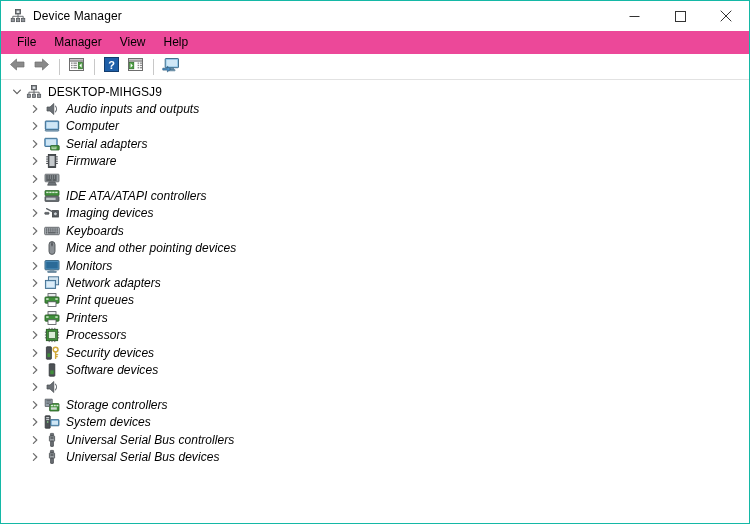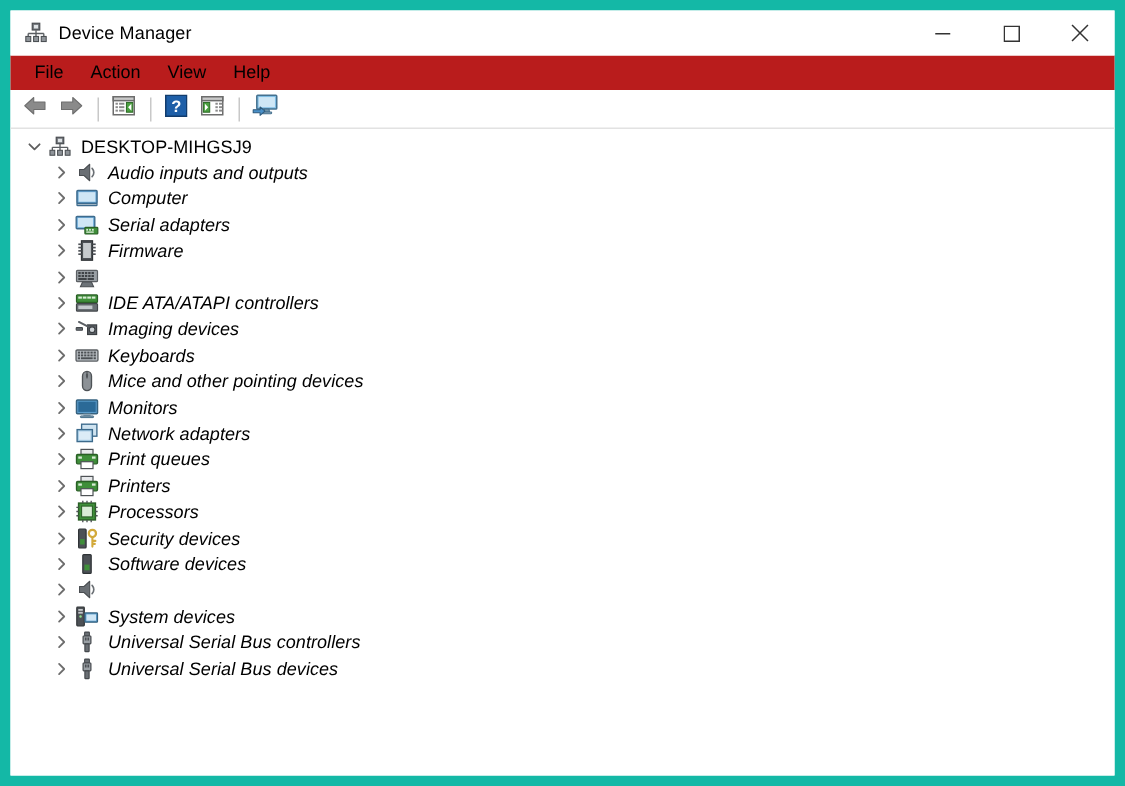--- a/index.html
+++ b/index.html
@@ -11,21 +11,21 @@
     width: 750px;
     height: 524px;
     font-family: "Liberation Sans", sans-serif;
     overflow: hidden;
   }
   #window {
     position: relative;
     width: 750px;
     height: 524px;
     background: #ffffff;
-    border: 7px solid #14b8a6;
+    border: 1px solid #14b8a6;
     box-sizing: border-box;
     display: flex;
     flex-direction: column;
   }
 
   
   #titlebar {
     height: 30px;
     min-height: 30px;
     background: #ffffff;
@@ -67,21 +67,21 @@
   }
   .winbtn svg { display: block; }
 
   
   #menubar {
     height: 23px;
     min-height: 23px;
     display: flex;
     align-items: center;
     padding-left: 7px;
-    background: #b91c1c;
+    background: #ec4899;
   }
   .menu-item {
     font-size: 12px;
     color: #000000;
     padding: 2px 9px 3px 9px;
     white-space: nowrap;
     cursor: default;
   }
 
   
@@ -183,21 +183,21 @@
         <svg width="12" height="12" viewBox="0 0 12 12">
           <line x1="0.7" y1="0.7" x2="11.3" y2="11.3" stroke="#333333" stroke-width="1"></line>
           <line x1="11.3" y1="0.7" x2="0.7" y2="11.3" stroke="#333333" stroke-width="1"></line>
         </svg>
       </div>
     </div>
   </div>
 
   <div id="menubar">
     <div class="menu-item">File</div>
-    <div class="menu-item">Action</div>
+    <div class="menu-item">Manager</div>
     <div class="menu-item">View</div>
     <div class="menu-item">Help</div>
   </div>
 
   <div id="toolbar">
 
     <div class="tb-btn">
       <span>
         <svg width="17" height="15" viewBox="0 0 17 15">
           <path d="M7.5 2 L1.5 7.5 L7.5 13 L7.5 10 L15 10 L15 5 L7.5 5 Z" fill="#8a8a8a" stroke="#6e6e6e" stroke-width="0.7" stroke-linejoin="round"></path>
@@ -624,20 +624,39 @@
           </svg>
       </span>
       <span class="node-icon">
         <svg width="16" height="16" viewBox="0 0 16 16">
           <path d="M3 6 L6 6 L9.8 2.5 L9.8 13.5 L6 10 L3 10 Z" fill="#6a6f74" stroke="#494d51" stroke-width="0.7" stroke-linejoin="round"></path>
           <path d="M11.4 5.2 A4 4 0 0 1 11.4 10.8" fill="none" stroke="#6a6f74" stroke-width="1.1" stroke-linecap="round"></path>
         </svg>
       </span>
     </div>
 
+    <div class="tree-row child">
+      <span class="chev">
+        <svg width="10" height="10" viewBox="0 0 10 10">
+            <path d="M3.4 1.6 L6.8 5 L3.4 8.4" fill="none" stroke="#6d6d6d" stroke-width="1.2" stroke-linecap="round" stroke-linejoin="round"></path>
+          </svg>
+      </span>
+      <span class="node-icon">
+        <svg width="16" height="16" viewBox="0 0 16 16">
+          <rect x="5.6" y="6.6" width="9.4" height="7.4" rx="0.6" fill="#3f8f3a" stroke="#2a5f26" stroke-width="0.8"></rect>
+          <rect x="6.8" y="7.8" width="2.2" height="1.5" fill="#d9ecd6"></rect>
+          <rect x="9.6" y="7.8" width="2.2" height="1.5" fill="#d9ecd6"></rect>
+          <rect x="12.4" y="7.8" width="2" height="1.5" fill="#d9ecd6"></rect>
+          <rect x="6.8" y="10.3" width="6" height="2.4" fill="#cfd9d2"></rect>
+          <path d="M1.2 2.2 L8.2 2.2 L8.2 7 L5.6 7 L5.6 9.4 L1.2 9.4 Z" fill="#9aa8b2" stroke="#4e5256" stroke-width="0.8" stroke-linejoin="round"></path>
+          <path d="M2.4 3.4 L6.8 3.4 M2.4 5 L6.8 5 M2.4 6.6 L5.2 6.6" stroke="#53585c" stroke-width="0.8"></path>
+        </svg>
+      </span>
+      <span class="node-label">Storage controllers</span>
+    </div>
 
     <div class="tree-row child">
       <span class="chev">
         <svg width="10" height="10" viewBox="0 0 10 10">
             <path d="M3.4 1.6 L6.8 5 L3.4 8.4" fill="none" stroke="#6d6d6d" stroke-width="1.2" stroke-linecap="round" stroke-linejoin="round"></path>
           </svg>
       </span>
       <span class="node-icon">
         <svg width="16" height="16" viewBox="0 0 16 16">
           <rect x="1.2" y="1.8" width="5" height="12.4" rx="0.5" fill="#4d5156" stroke="#2f3336" stroke-width="0.8"></rect>

